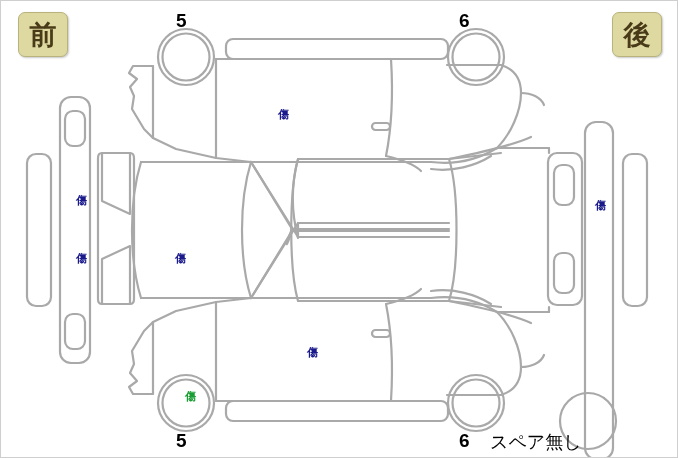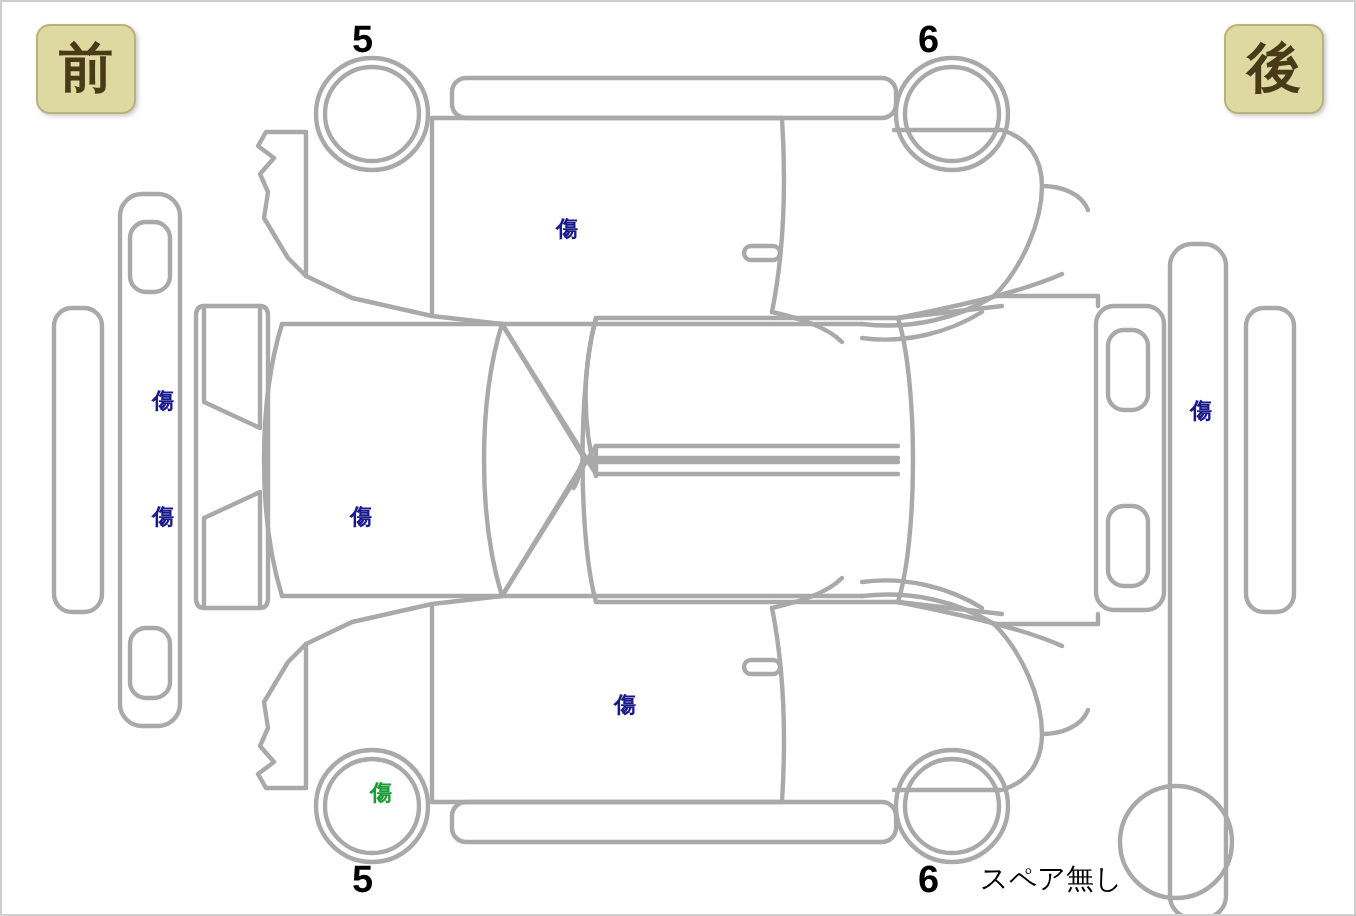--- a/index.html
+++ b/index.html
@@ -65,21 +65,21 @@
   #axle-tr { left: 458px; top: 10px; }
   #axle-bl { left: 175px; top: 430px; }
   #axle-br { left: 458px; top: 430px; }
 
   
   #spare-label {
     position: absolute;
     left: 489px;
     top: 432px;
     font-family: "DejaVu Sans", sans-serif;
-    font-size: 14px;
+    font-size: 18px;
     color: #000000;
     line-height: 1;
     white-space: nowrap;
   }
 
   
   .mark {
     position: absolute;
     font-family: "DejaVu Sans", sans-serif;
     font-size: 11px;

